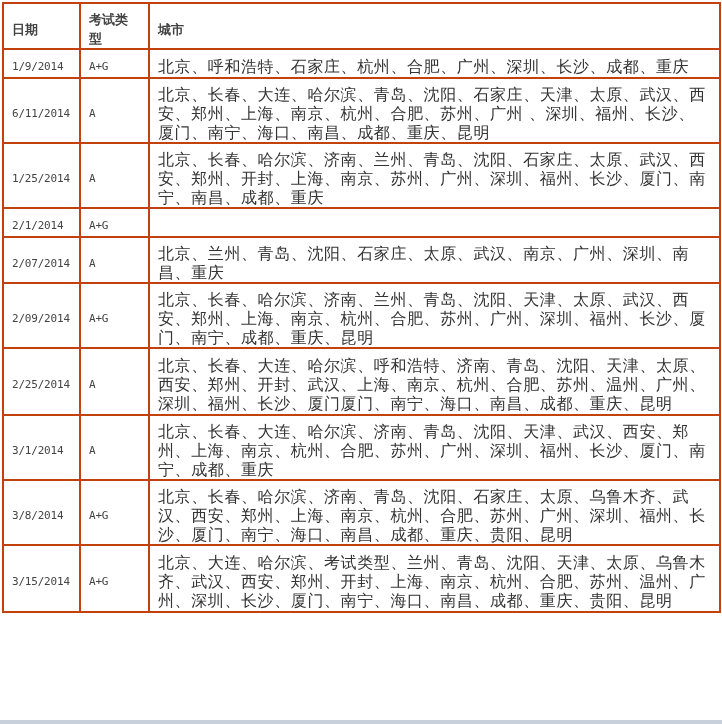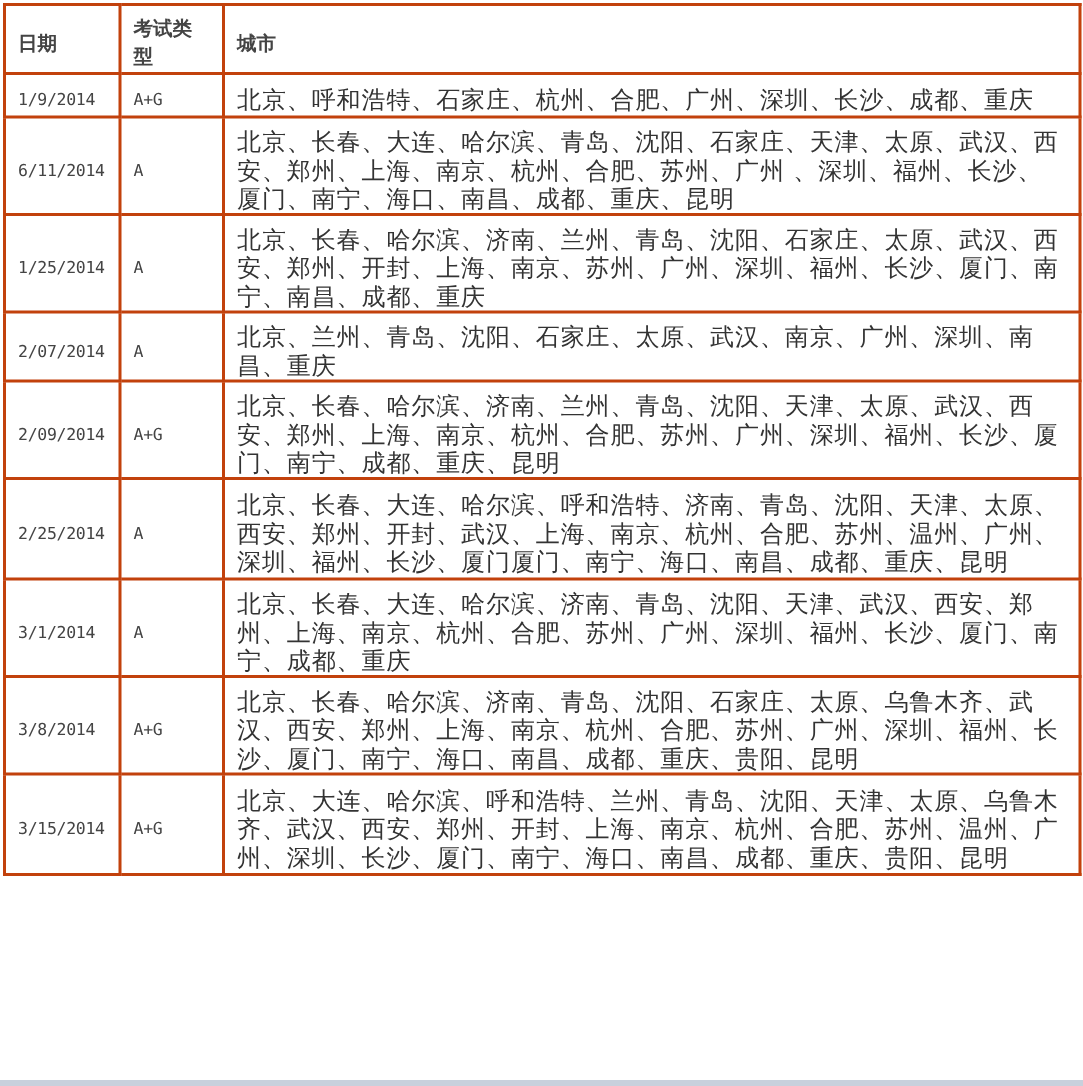--- a/index.html
+++ b/index.html
@@ -92,20 +92,25 @@
       <td class="date">6/11/2014</td>
       <td class="type">A</td>
       <td class="city">北京、长春、大连、哈尔滨、青岛、沈阳、石家庄、天津、太原、武汉、西安、郑州、上海、南京、杭州、合肥、苏州、广州 、深圳、福州、长沙、厦门、南宁、海口、南昌、成都、重庆、昆明</td>
     </tr>
     <tr class="h2">
       <td class="date">1/25/2014</td>
       <td class="type">A</td>
       <td class="city">北京、长春、哈尔滨、济南、兰州、青岛、沈阳、石家庄、太原、武汉、西安、郑州、开封、上海、南京、苏州、广州、深圳、福州、长沙、厦门、南宁、南昌、成都、重庆</td>
     </tr>
     <tr class="h1">
+      <td class="date">2/1/2014</td>
+      <td class="type">A+G</td>
+      <td class="city"></td>
+    </tr>
+    <tr class="h1">
       <td class="date">2/07/2014</td>
       <td class="type">A</td>
       <td class="city">北京、兰州、青岛、沈阳、石家庄、太原、武汉、南京、广州、深圳、南昌、重庆</td>
     </tr>
     <tr class="h2">
       <td class="date">2/09/2014</td>
       <td class="type">A+G</td>
       <td class="city">北京、长春、哈尔滨、济南、兰州、青岛、沈阳、天津、太原、武汉、西安、郑州、上海、南京、杭州、合肥、苏州、广州、深圳、福州、长沙、厦门、南宁、成都、重庆、昆明</td>
     </tr>
     <tr class="h3">
@@ -119,18 +124,18 @@
       <td class="city">北京、长春、大连、哈尔滨、济南、青岛、沈阳、天津、武汉、西安、郑州、上海、南京、杭州、合肥、苏州、广州、深圳、福州、长沙、厦门、南宁、成都、重庆</td>
     </tr>
     <tr class="h2">
       <td class="date">3/8/2014</td>
       <td class="type">A+G</td>
       <td class="city">北京、长春、哈尔滨、济南、青岛、沈阳、石家庄、太原、乌鲁木齐、武汉、西安、郑州、上海、南京、杭州、合肥、苏州、广州、深圳、福州、长沙、厦门、南宁、海口、南昌、成都、重庆、贵阳、昆明</td>
     </tr>
     <tr class="h3">
       <td class="date">3/15/2014</td>
       <td class="type">A+G</td>
-      <td class="city">北京、大连、哈尔滨、呼和浩特、兰州、青岛、沈阳、天津、太原、乌鲁木齐、武汉、西安、郑州、开封、上海、南京、杭州、合肥、苏州、温州、广州、深圳、长沙、厦门、南宁、海口、南昌、成都、重庆、贵阳、昆明</td>
+      <td class="city">北京、大连、哈尔滨、考试类型、兰州、青岛、沈阳、天津、太原、乌鲁木齐、武汉、西安、郑州、开封、上海、南京、杭州、合肥、苏州、温州、广州、深圳、长沙、厦门、南宁、海口、南昌、成都、重庆、贵阳、昆明</td>
     </tr>
   </tbody>
 </table>
 
 <div class="bottom-shadow"></div>
 
 </body></html>

